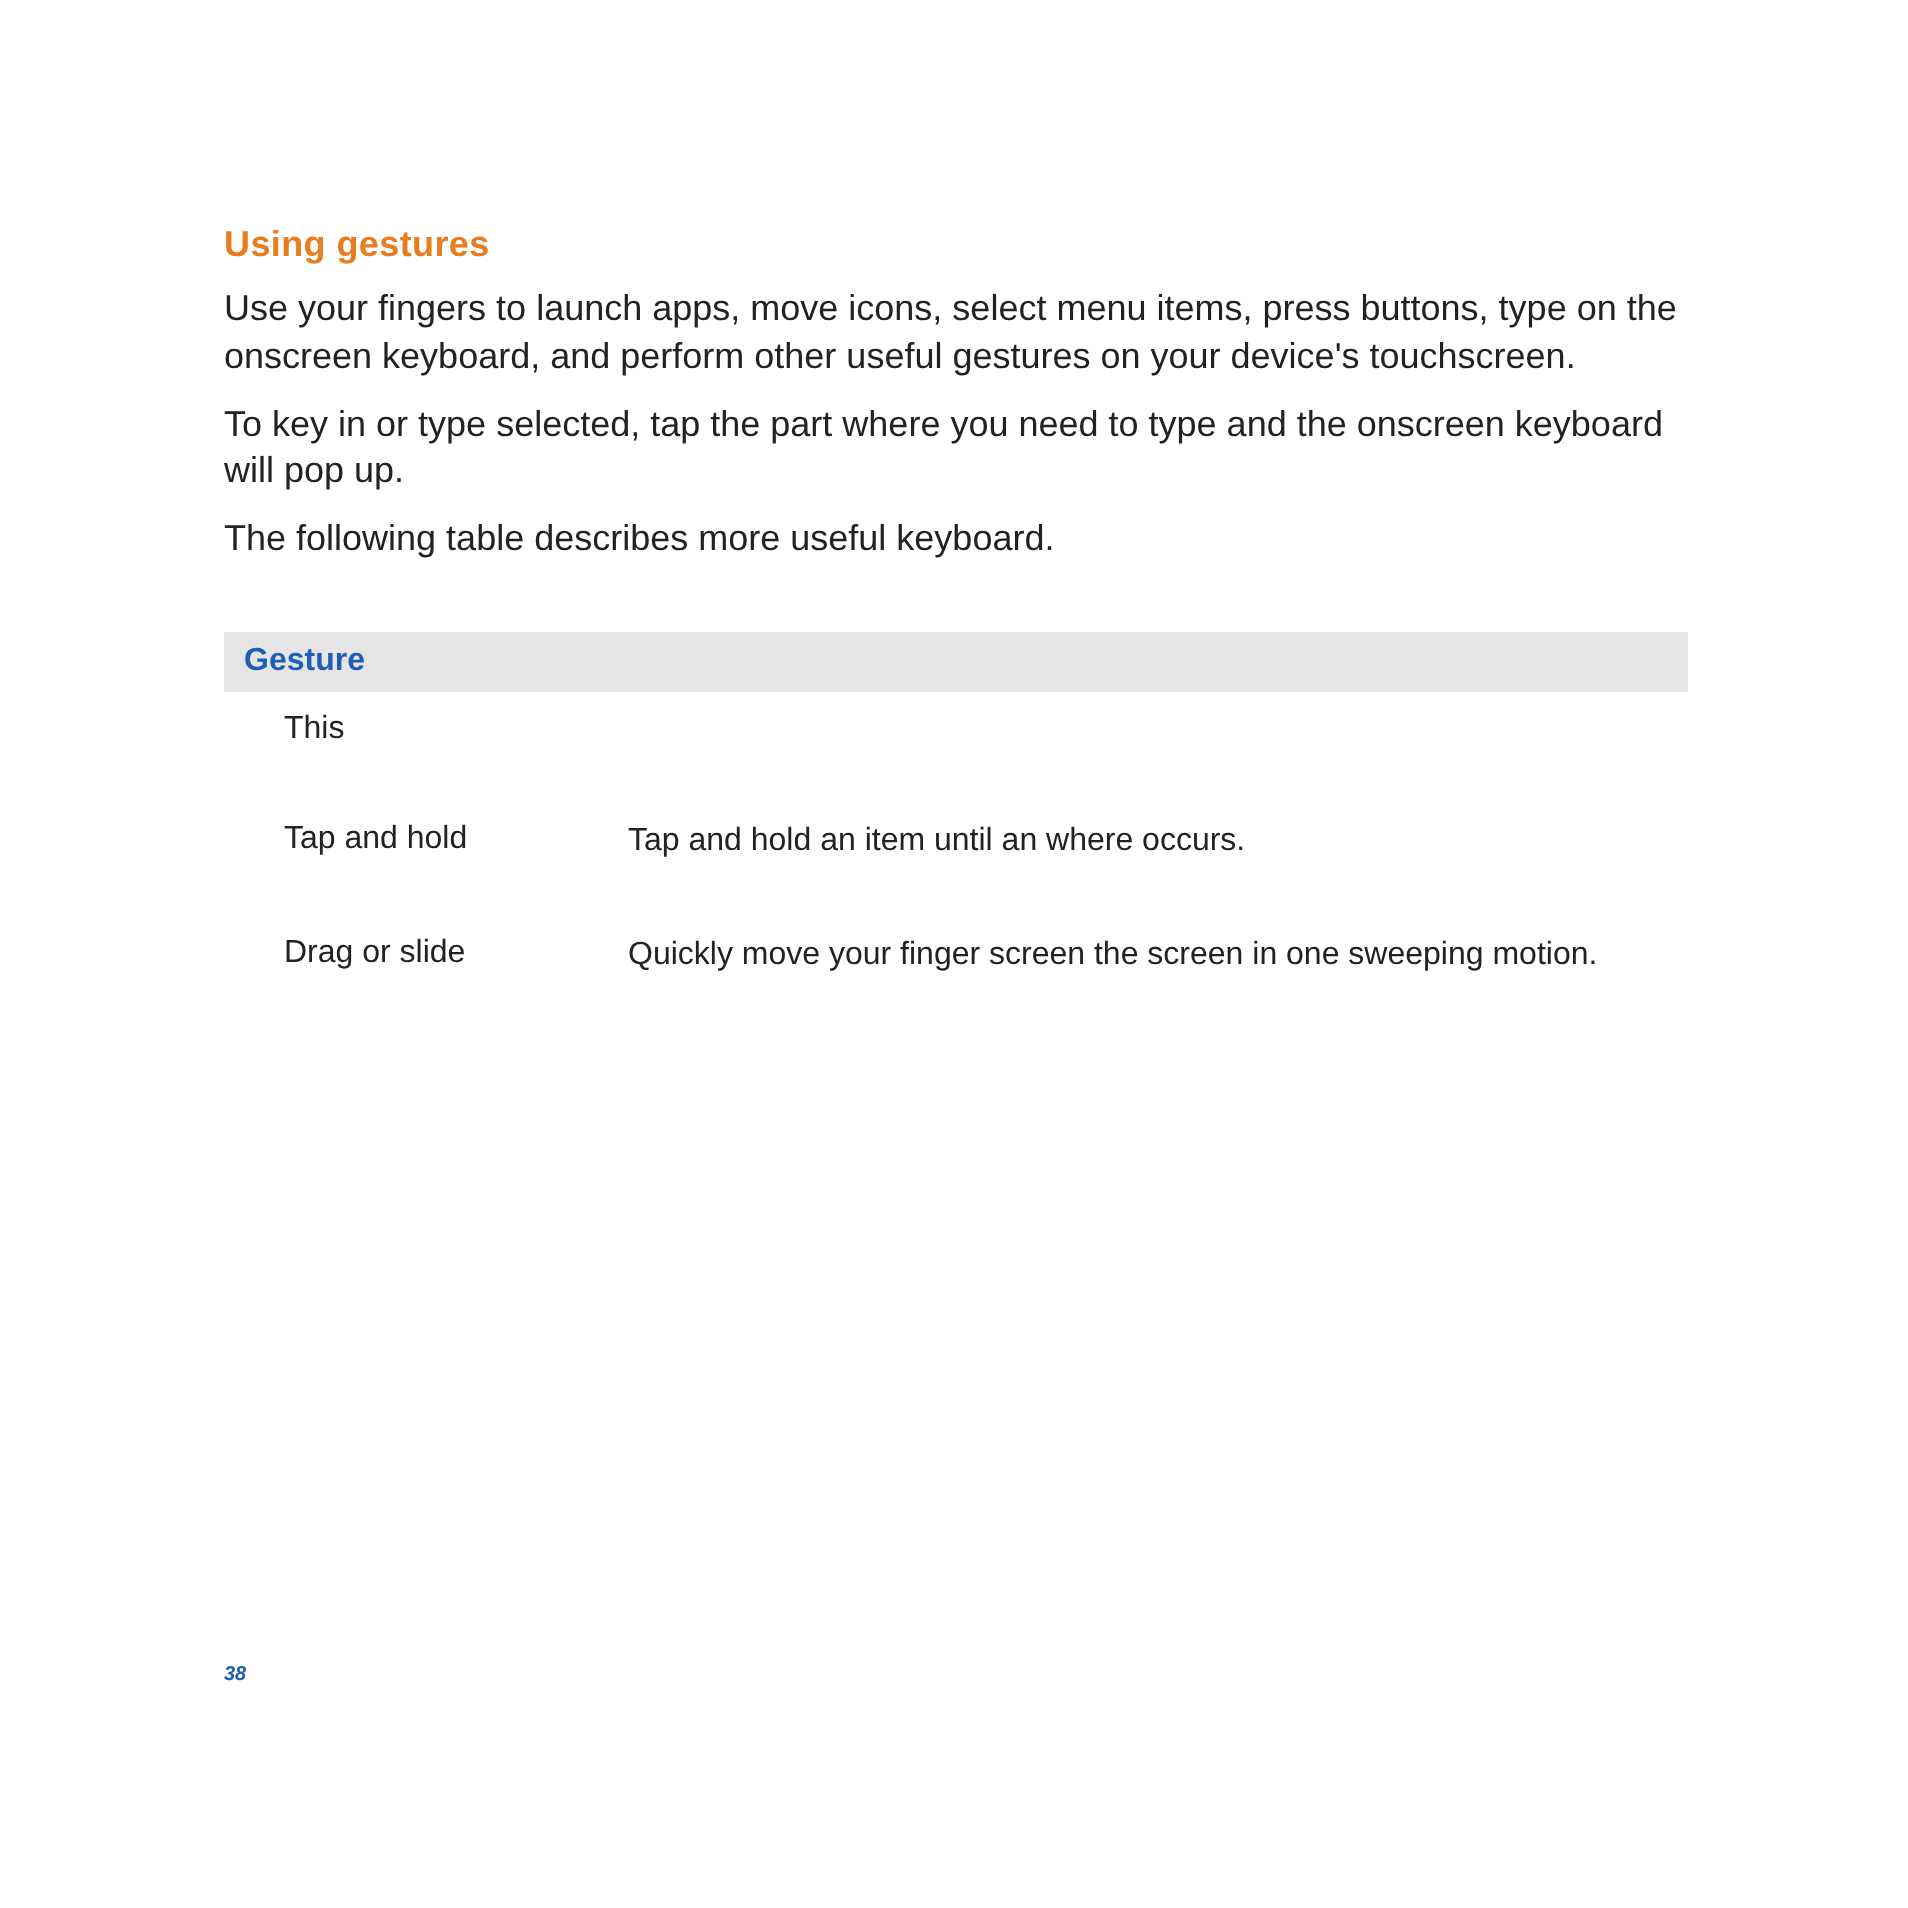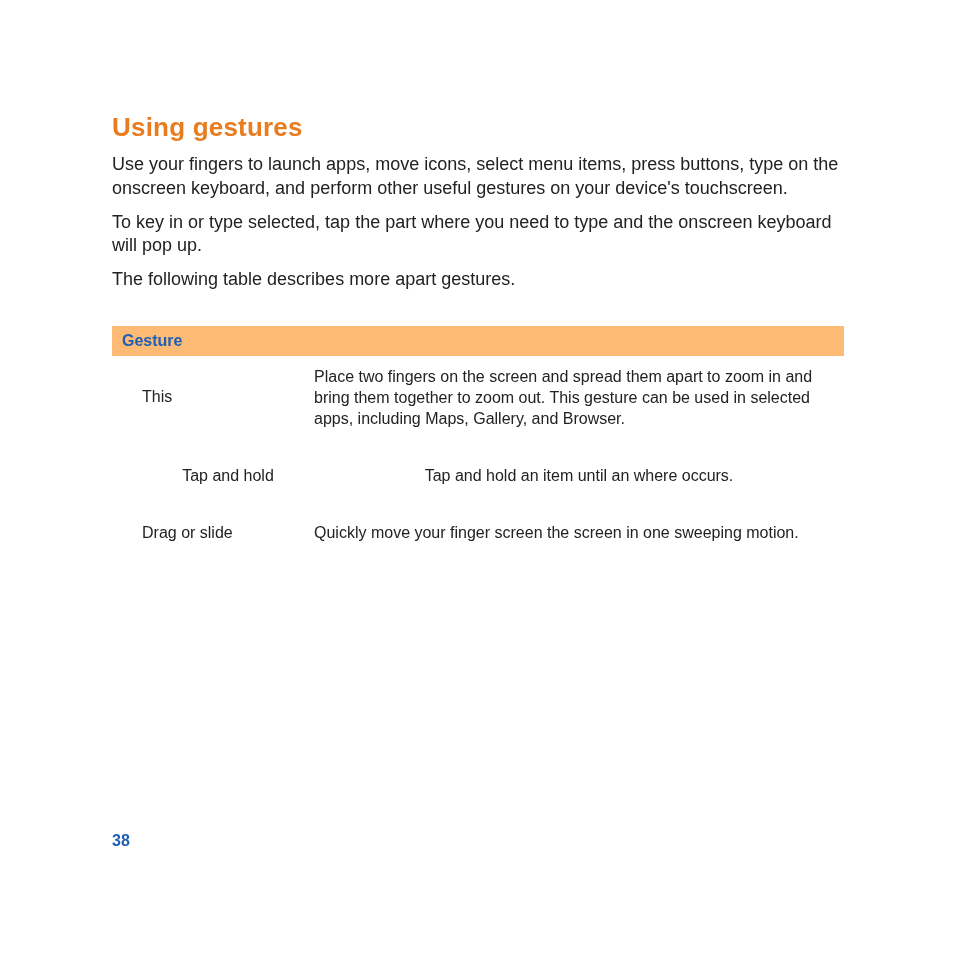--- a/index.html
+++ b/index.html
@@ -11,38 +11,38 @@
     font-family: "Segoe UI", "Myriad Pro", "Helvetica Neue", Arial, sans-serif;
     color: #222;
     -webkit-font-smoothing: antialiased;
   }
   .page {
     box-sizing: border-box;
     padding: 112px 108px 0 112px;
   }
   h1.section-title {
     margin: 0 0 10px 0;
-    font-size: 26px;
+    font-size: 18px;
     font-weight: 700;
     color: #e87c1e;
     letter-spacing: 0.2px;
   }
   p.body {
     margin: 0 0 10px 0;
     font-size: 18px;
     line-height: 1.32;
     color: #222;
   }
   .gesture-table {
     margin-top: 34px;
     width: 732px;
   }
   .gt-header {
     display: flex;
-    background: #fdba74;
+    background: #e5e5e5;
     padding: 6px 0 6px 10px;
     font-weight: 700;
     color: #1e5fb5;
     font-size: 16px;
   }
   .gt-col-gesture {
     width: 192px;
     padding-left: 0;
   }
   .gt-col-desc {
@@ -65,50 +65,50 @@
   .gt-cell-desc {
     flex: 1;
     font-size: 16px;
     line-height: 1.32;
     color: #222;
   }
   .page-number {
     position: absolute;
     left: 112px;
     top: 832px;
-    font-size: 16px;
+    font-size: 10px;
     font-weight: 700;
+    font-style: italic;
     color: #1e5fb5;
   }
 </style>
 </head>
 <body>
 
 <div class="page">
 
   <h1 class="section-title">Using gestures</h1>
 
   <p class="body">Use your fingers to launch apps, move icons, select menu items, press buttons, type on the onscreen keyboard, and perform other useful gestures on your device's touchscreen.</p>
 
   <p class="body">To key in or type selected, tap the part where you need to type and the onscreen keyboard will pop up.</p>
 
-  <p class="body">The following table describes more apart gestures.</p>
+  <p class="body">The following table describes more useful keyboard.</p>
 
   <div class="gesture-table">
     <div class="gt-header">
       <div class="gt-col-gesture">Gesture</div>
     </div>
 
     <div class="gt-row">
       <div class="gt-cell-gesture">This</div>
-      <div class="gt-cell-desc">Place two fingers on the screen and spread them apart to zoom in and bring them together to zoom out. This gesture can be used in selected apps, including Maps, Gallery, and Browser.</div>
     </div>
 
 
-    <div class="gt-row" style="padding-top:26px;padding-bottom:26px;text-align:center;">
+    <div class="gt-row" style="padding-top:26px;padding-bottom:26px;">
       <div class="gt-cell-gesture">Tap and hold</div>
       <div class="gt-cell-desc">Tap and hold an item until an where occurs.</div>
     </div>
 
     <div class="gt-row">
       <div class="gt-cell-gesture">Drag or slide</div>
       <div class="gt-cell-desc">Quickly move your finger screen the screen in one sweeping motion.</div>
     </div>
   </div>
 

